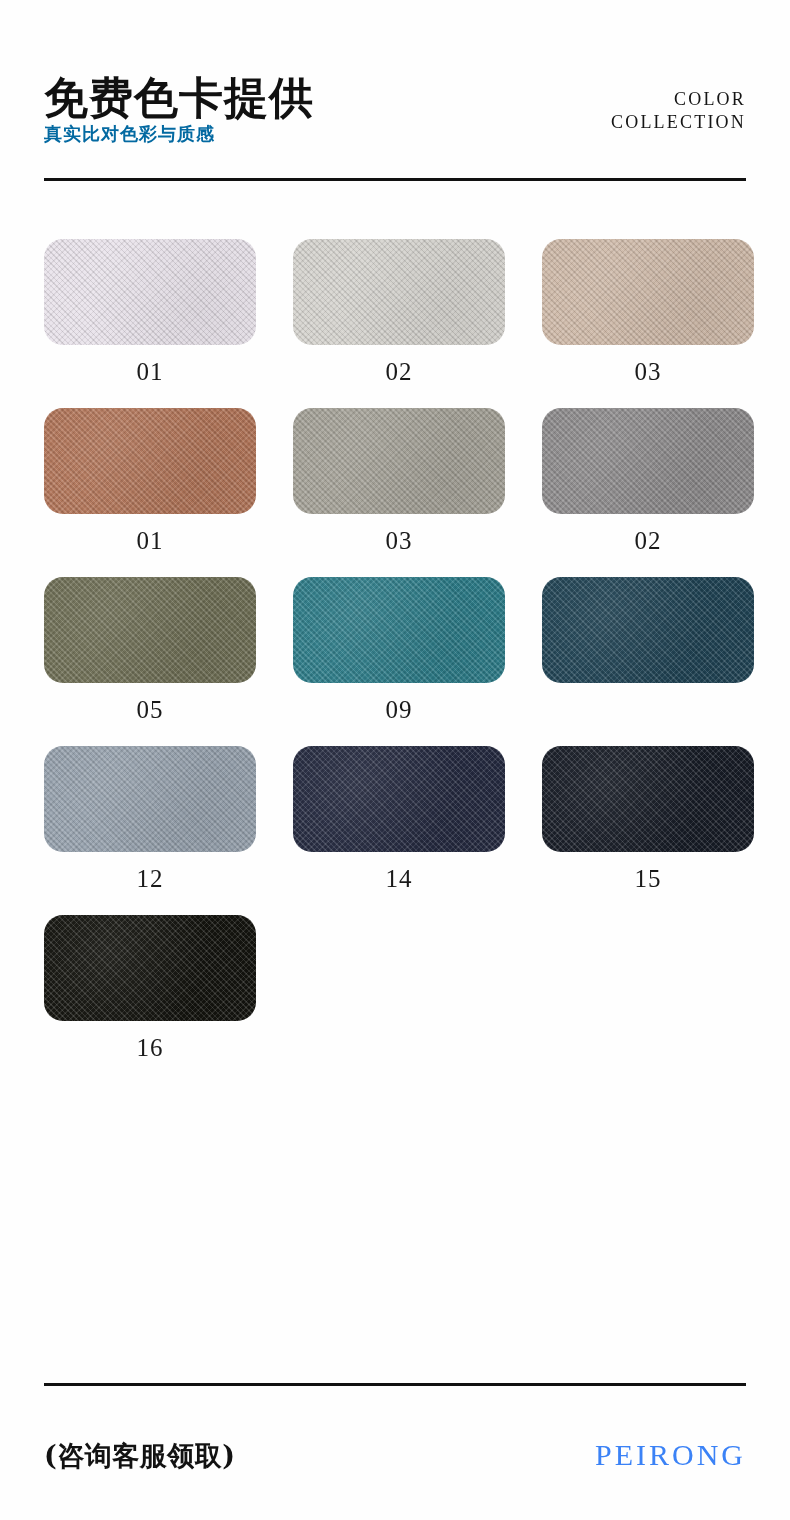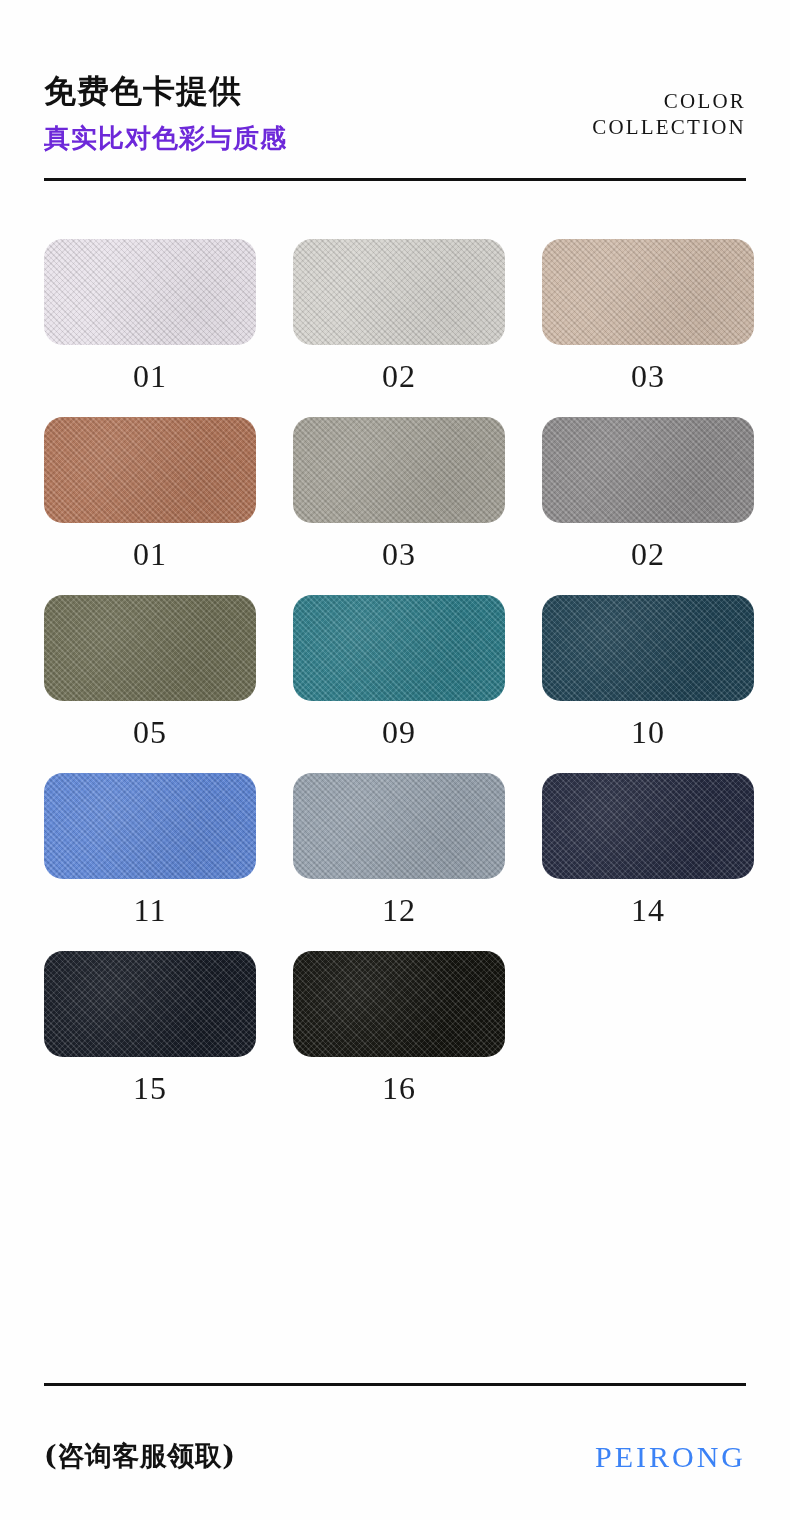--- a/index.html
+++ b/index.html
@@ -30,43 +30,42 @@
     height: 160px;
     box-sizing: border-box;
   }
   .header-left {
     position: absolute;
     left: 0;
     top: 74px;
   }
   .title-main {
     font-family: "DejaVu Serif", "Liberation Serif", serif;
-    font-size: 32px;
+    font-size: 44px;
     font-weight: 700;
     line-height: 1.08;
     color: #111111;
     letter-spacing: 1px;
     white-space: nowrap;
   }
   .title-sub {
     font-family: "DejaVu Serif", "Liberation Serif", serif;
-    font-size: 26px;
+    font-size: 18px;
     font-weight: 700;
-    color: #6d28d9;
-    margin-top: 12px;
+    color: #0369a1;
     letter-spacing: 1px;
     white-space: nowrap;
   }
   .header-right {
     position: absolute;
     right: 0;
     top: 88px;
     text-align: right;
     font-family: "Liberation Serif", "DejaVu Serif", serif;
-    font-size: 21px;
+    font-size: 18px;
     line-height: 1.25;
     letter-spacing: 2.2px;
     color: #151515;
   }
   .header-right div { white-space: nowrap; }
 
   .rule {
     height: 3px;
     background: #111111;
     width: 702px;
@@ -126,36 +125,36 @@
     position: absolute;
     inset: 0;
     background-image:
       radial-gradient(circle at 30% 35%, rgba(255,255,255,0.07), rgba(255,255,255,0) 60%),
       radial-gradient(circle at 75% 70%, rgba(0,0,0,0.05), rgba(0,0,0,0) 65%);
     pointer-events: none;
   }
   .swatch-label {
     text-align: center;
     font-family: "Liberation Serif", "DejaVu Serif", serif;
-    font-size: 32px;
+    font-size: 25px;
     color: #1a1a1a;
     margin-top: 13px;
     letter-spacing: 1px;
   }
 
   
   .footer-wrap {
     position: absolute;
     left: 44px;
     right: 44px;
     bottom: 46px;
   }
   .footer-row {
     display: flex;
-    align-items: flex-end;
+    align-items: flex-start;
     justify-content: space-between;
     margin-top: 52px;
   }
   .footer-left {
     font-family: "DejaVu Serif", "Liberation Serif", serif;
     font-size: 27px;
     font-weight: 700;
     color: #121212;
     letter-spacing: 0.5px;
   }
@@ -212,25 +211,20 @@
       <div class="cell">
         <div class="swatch" style="background-color: rgb(110, 110, 85);"></div>
         <div class="swatch-label">05</div>
       </div>
       <div class="cell">
         <div class="swatch" style="background-color: rgb(45, 123, 135);"></div>
         <div class="swatch-label">09</div>
       </div>
       <div class="cell">
         <div class="swatch" style="background-color: rgb(32, 67, 84);"></div>
-        <div class="swatch-label">10</div>
-      </div>
-      <div class="cell">
-        <div class="swatch" style="background-color: rgb(95, 134, 214);"></div>
-        <div class="swatch-label">11</div>
       </div>
       <div class="cell">
         <div class="swatch" style="background-color: rgb(149, 160, 172);"></div>
         <div class="swatch-label">12</div>
       </div>
       <div class="cell">
         <div class="swatch" style="background-color: rgb(37, 42, 64);"></div>
         <div class="swatch-label">14</div>
       </div>
       <div class="cell">

